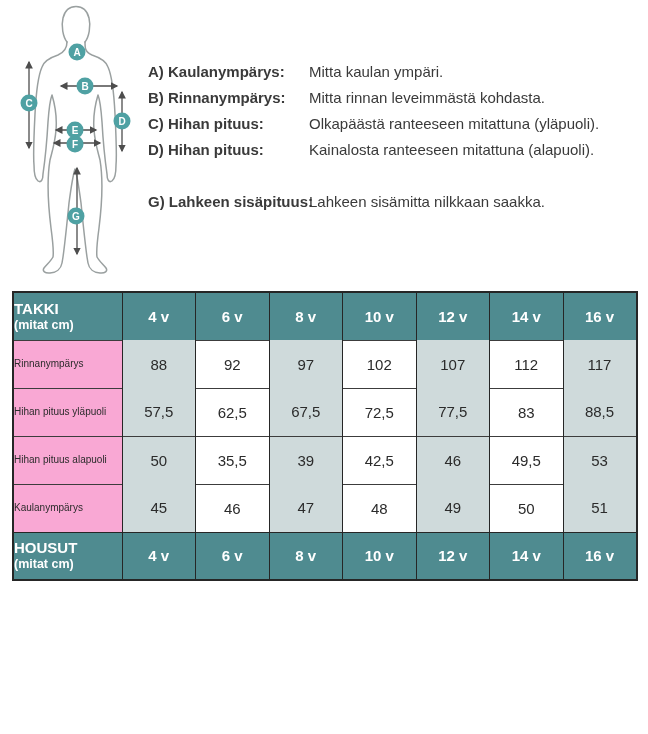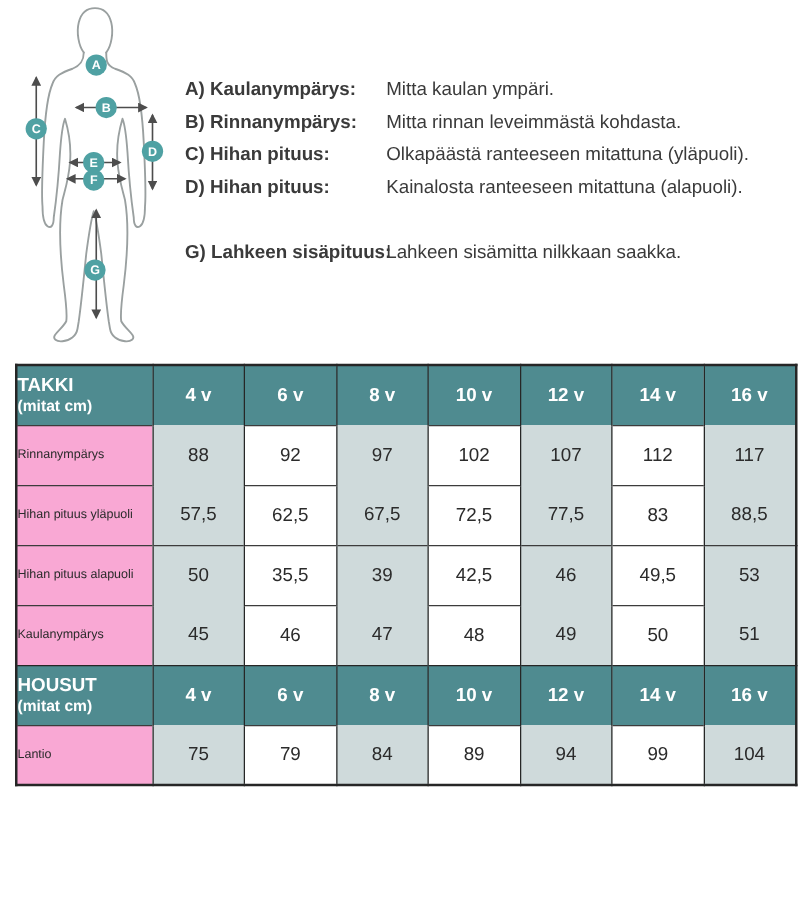--- a/index.html
+++ b/index.html
@@ -251,26 +251,16 @@
             <div class="hs">(mitat cm)</div>
           </th>
           <th class="head-col">4 v</th>
           <th class="head-col">6 v</th>
           <th class="head-col">8 v</th>
           <th class="head-col">10 v</th>
           <th class="head-col">12 v</th>
           <th class="head-col">14 v</th>
           <th class="head-col">16 v</th>
         </tr>
-        <tr>
-          <td class="rowlabel">Lantio</td>
-          <td class="val shade">75</td>
-          <td class="val plain">79</td>
-          <td class="val shade">84</td>
-          <td class="val plain">89</td>
-          <td class="val shade">94</td>
-          <td class="val plain">99</td>
-          <td class="val shade">104</td>
-        </tr>
       </tbody>
   </table>
 
 </div>
 
 </body></html>

